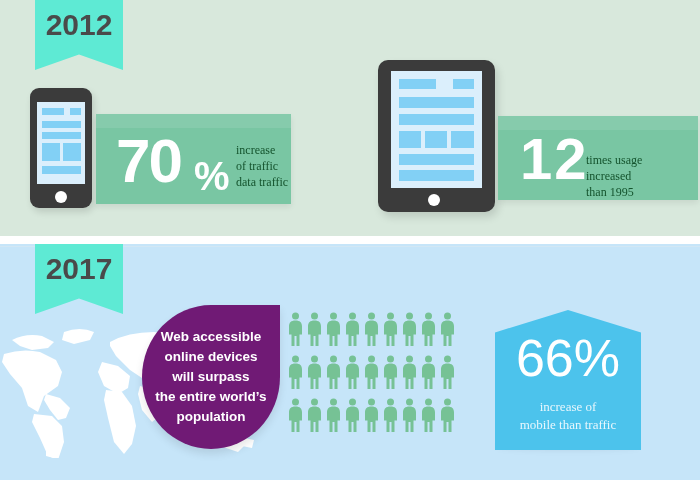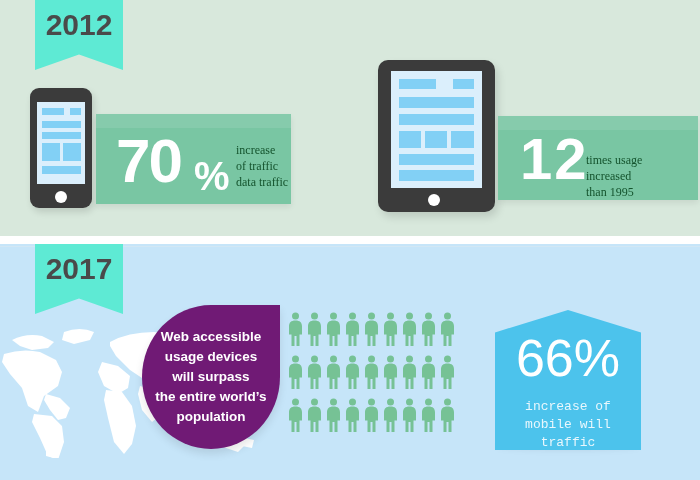--- a/index.html
+++ b/index.html
@@ -77,21 +77,21 @@
       background:#4cc3ec;
       -webkit-clip-path:polygon(0 16%,50% 0,100% 16%,100% 100%,0 100%);
       clip-path:polygon(0 16%,50% 0,100% 16%,100% 100%,0 100%);}
   .pentagon-shadow{position:absolute;left:497px;top:442px;width:142px;height:8px;
       background:rgba(0,0,0,.07);filter:blur(3px);border-radius:50%;}
   #num-66{position:absolute;left:0;top:22px;width:146px;text-align:center;
       color:#ffffff;font-size:52px;font-weight:normal;line-height:1;
       font-family:"Liberation Sans",sans-serif;}
   #txt-66{position:absolute;left:0;top:88px;width:146px;text-align:center;
       color:#e8f7fd;font-size:13px;line-height:18px;
-      font-family:Liberation Mono, monospace;}
+      font-family:Liberation Serif, serif;}
 </style>
 </head>
 <body>
 
 <div class="canvas">
 
   <div class="section-2012"></div>
 
   <div class="ribbon" id="ribbon-2012">
     <div class="yr">2012</div>
@@ -174,21 +174,21 @@
     </g>
   </svg>
 
   <div class="ribbon" id="ribbon-2017">
     <div class="yr">2017</div>
   </div>
 
   <div class="teardrop">
     <div class="tdtext">
       <div>Web accessible</div>
-      <div>usage devices</div>
+      <div>online devices</div>
       <div>will surpass</div>
       <div>the entire world’s</div>
       <div>population</div>
     </div>
   </div>
 
   <div class="people" id="people-grid">
       <div class="prow">
         <svg class="person" viewBox="0 0 30 70">
           <g fill="#76c295">
@@ -357,17 +357,17 @@
           </g>
         </svg>
       </div>
     </div>
 
   <div class="pentagon-shadow"></div>
   <div class="pentagon">
     <div id="num-66">66%</div>
     <div id="txt-66">
       <div>increase of</div>
-      <div>mobile will traffic</div>
+      <div>mobile than traffic</div>
     </div>
   </div>
 
 </div>
 
 </body></html>

